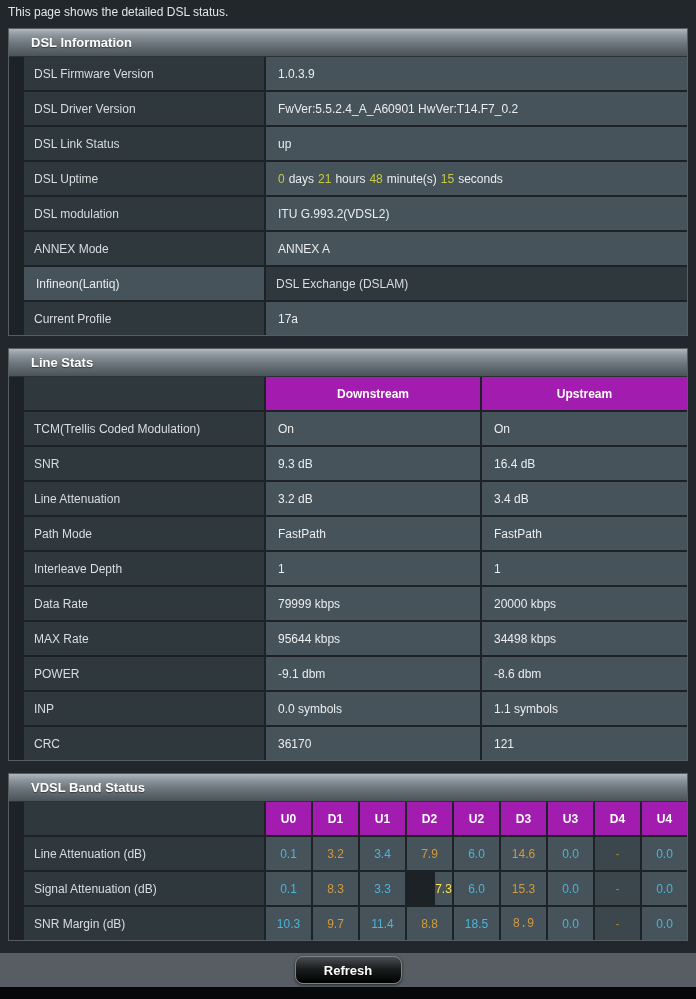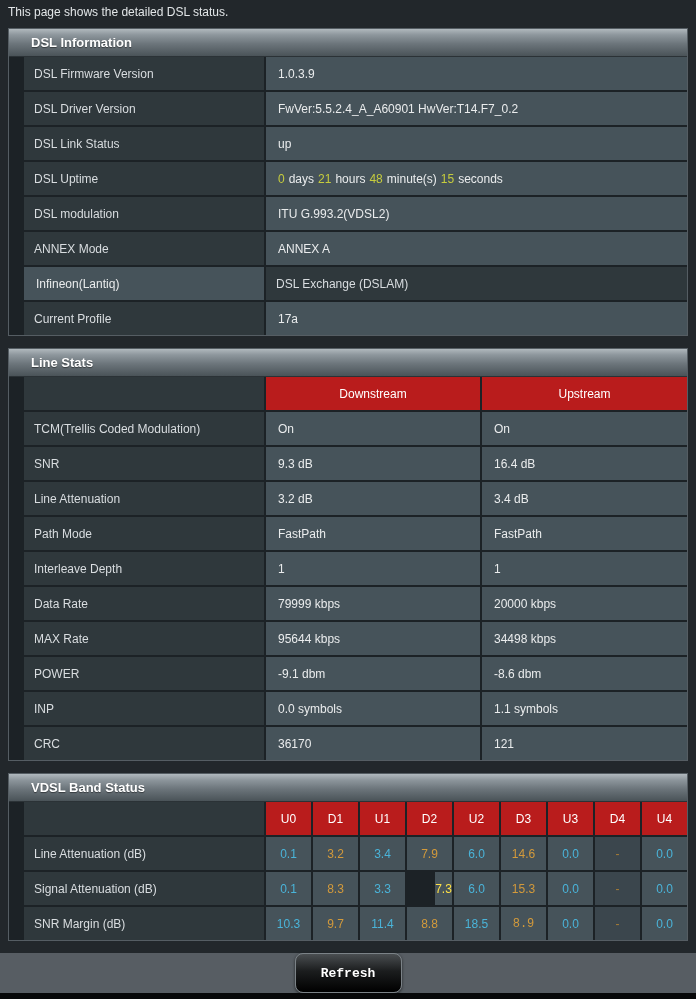--- a/index.html
+++ b/index.html
@@ -42,45 +42,45 @@
   .cell {
     min-height: 33px;
     display: flex;
     align-items: center;
     font-size: 12px;
   }
   .cell.label  { background: #2f383c; color: #d9dde0; padding: 0 10px; }
   .cell.value  { background: #46535a; color: #eaeced; padding: 0 12px; }
   .cell.corner { background: #2f383c; }
   .cell.colhead {
-    background: #b91c1c;
+    background: #a21caf;
     min-height: 26px;
     color: #ffffff;
-    font-weight: normal;
+    font-weight: bold;
     justify-content: center;
     text-align: right;
   }
   .cell.band { background: #46535a; justify-content: center; }
   .cell.band.dash { opacity: 0.75; }
   .uptime-seg { margin-right: 4px; white-space: pre; }
   .footer {
     height: 40px;
     background: #575d63;
     display: flex;
     align-items: center;
     justify-content: center;
   }
   .refresh-btn {
     min-width: 107px;
-    height: 40px;
+    height: 28px;
     border-radius: 8px;
     border: 1px solid #7b8287;
     background: linear-gradient(180deg, #4a4e51 0%, #1b1d1e 45%, #000000 100%);
     color: #ffffff;
-    font-family: Liberation Mono, monospace;
+    font-family: Liberation Sans, sans-serif;
     font-size: 13px;
     font-weight: bold;
     cursor: pointer;
     box-shadow: 0 1px 3px rgba(0,0,0,0.6);
     text-shadow: 0 1px 1px rgba(0,0,0,0.6);
   }
   .bottom-bar { height: 14px; background: #070809; }
 </style>
 </head>
 <body>

